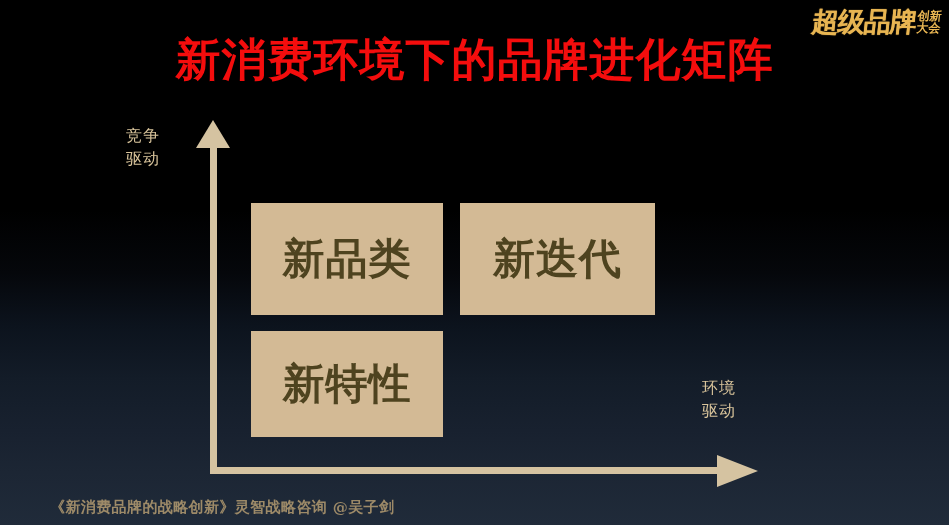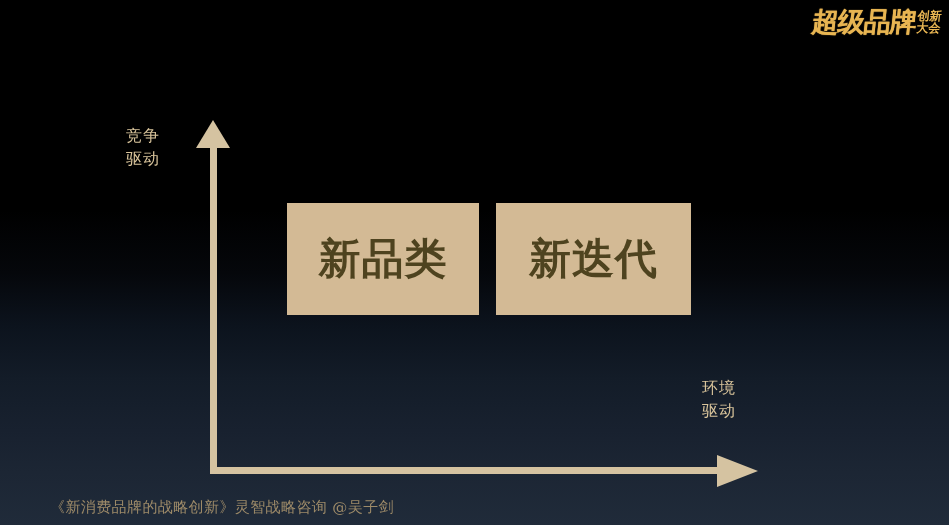--- a/index.html
+++ b/index.html
@@ -129,21 +129,20 @@
     position: absolute;
     left: 251px;
     top: 203px;
     width: 404px;
     height: 234px;
     display: grid;
     grid-template-columns: 192px 195px;
     grid-template-rows: 112px 106px;
     column-gap: 17px;
     row-gap: 16px;
-    margin-left: 36px;
   }
   .cell {
     background: #d3ba95;
     display: flex;
     align-items: center;
     justify-content: center;
   }
   .cell-label {
     font-family: "DejaVu Serif", "Liberation Serif", serif;
     font-weight: 700;
@@ -152,55 +151,59 @@
     color: #4e431f;
     white-space: nowrap;
   }
 
   
   .footer {
     position: absolute;
     left: 50px;
     bottom: 8px;
     font-family: "DejaVu Serif", "Liberation Serif", serif;
-    font-weight: 400;
+    font-weight: 700;
     font-size: 15px;
     color: #9d8a68;
     letter-spacing: 0.4px;
     white-space: nowrap;
   }
 </style>
 </head>
 <body>
 
 <div id="slide">
 
   <div class="logo">
     <span class="logo-main">超级品牌</span>
     <span class="logo-sub">
       <span>创新</span>
       <span>大会</span>
     </span>
   </div>
 
+  <div class="title">新消费环境下的品牌进化矩阵</div>
 
   <div class="y-axis-line"></div>
   <div class="y-axis-head"></div>
   <div class="axis-label" id="y-axis-label">竞争
 驱动</div>
 
   <div class="x-axis-line"></div>
   <div class="x-axis-head"></div>
   <div class="axis-label" id="x-axis-label">环境
 驱动</div>
 
   <div class="matrix">
     <div class="cell">
       <span class="cell-label">新品类</span>
     </div>
     <div class="cell">
       <span class="cell-label">新迭代</span>
     </div>
+    <div class="cell">
+      <span class="cell-label">新特性</span>
+    </div>
   </div>
 
   <div class="footer">《新消费品牌的战略创新》灵智战略咨询 @吴子剑</div>
 
 </div>
 
 </body></html>

